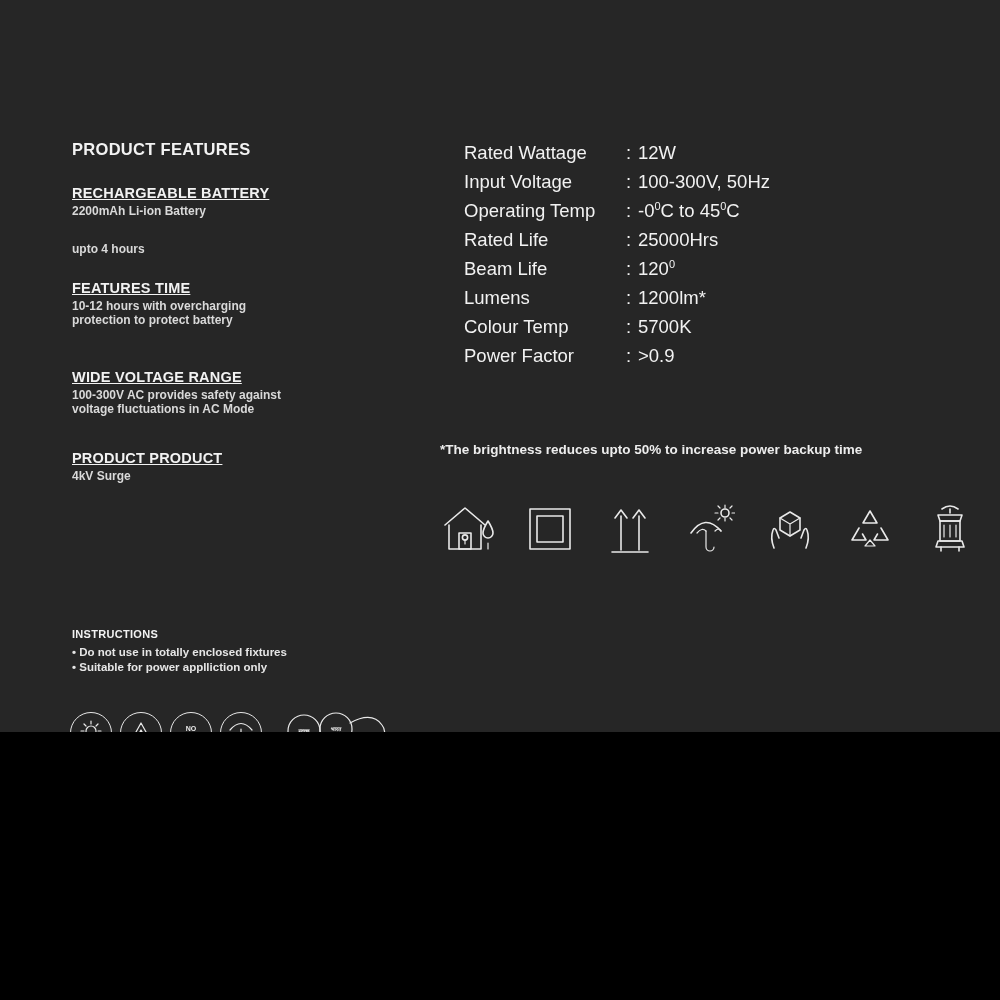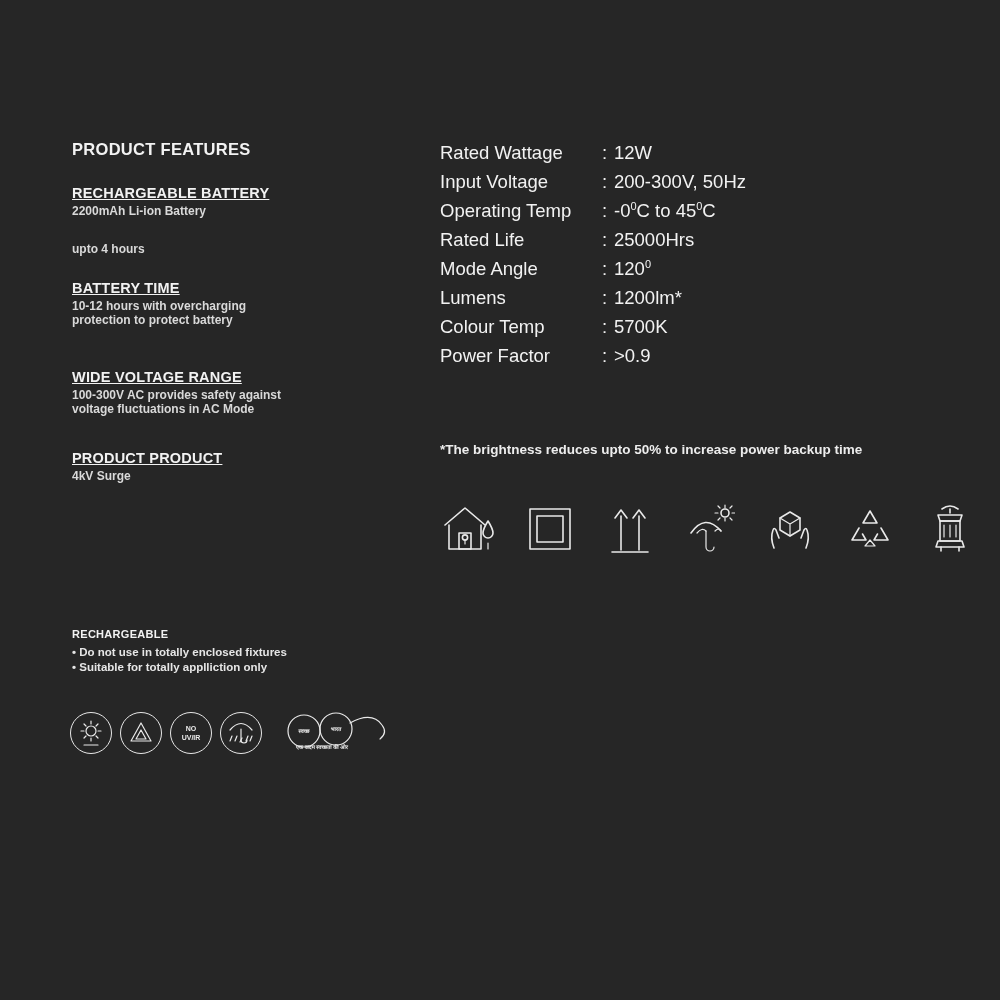--- a/index.html
+++ b/index.html
@@ -6,21 +6,21 @@
     margin: 0;
     padding: 0;
     background: #000;
   }
   body {
     font-family: "Liberation Sans", sans-serif;
   }
   #page {
     position: relative;
     width: 1000px;
-    height: 1000px;
+    height: 732px;
     background: #262626;
     overflow: hidden;
     color: #ffffff;
   }
 
   
   .left-col {
     position: absolute;
     left: 72px;
     top: 140px;
@@ -70,21 +70,21 @@
     font-size: 11.5px;
     font-weight: bold;
     line-height: 14.5px;
     color: #e6e6e6;
     white-space: nowrap;
   }
 
   
   .spec-table {
     position: absolute;
-    left: 440px;
+    left: 464px;
     top: 142px;
   }
   .spec-row {
     display: flex;
     align-items: baseline;
     height: 29px;
   }
   .spec-label {
     width: 162px;
     font-size: 18.5px;
@@ -187,21 +187,21 @@
       </div>
     </div>
 
     <div class="feature">
       <div class="feature-desc">
         <div>upto 4 hours</div>
       </div>
     </div>
 
     <div class="feature">
-      <div class="feature-name">BATTERY TIME</div>
+      <div class="feature-name">FEATURES TIME</div>
       <div class="feature-desc">
         <div>10-12 hours with overcharging</div>
         <div>protection to protect battery</div>
       </div>
     </div>
 
     <div class="feature" style="margin-top:42px">
       <div class="feature-name">WIDE VOLTAGE RANGE</div>
       <div class="feature-desc">
         <div>100-300V AC provides safety against</div>
@@ -211,53 +211,53 @@
 
     <div class="feature" style="margin-top:34px">
       <div class="feature-name">PRODUCT PRODUCT</div>
       <div class="feature-desc">
         <div>4kV Surge</div>
       </div>
     </div>
   </div>
 
   <div class="instructions">
-    <div class="instructions-title">RECHARGEABLE</div>
+    <div class="instructions-title">INSTRUCTIONS</div>
     <div class="instructions-line">• Do not use in totally enclosed fixtures</div>
-    <div class="instructions-line">• Suitable for totally applliction only</div>
+    <div class="instructions-line">• Suitable for power applliction only</div>
   </div>
 
   <div class="spec-table">
 
     <div class="spec-row">
       <div class="spec-label">Rated Wattage</div>
       <div class="spec-sep">:</div>
       <div class="spec-value">12W</div>
     </div>
 
     <div class="spec-row">
       <div class="spec-label">Input Voltage</div>
       <div class="spec-sep">:</div>
-      <div class="spec-value">200-300V, 50Hz</div>
+      <div class="spec-value">100-300V, 50Hz</div>
     </div>
 
     <div class="spec-row">
       <div class="spec-label">Operating Temp</div>
       <div class="spec-sep">:</div>
       <div class="spec-value"><span>-0</span><sup>0</sup><span>C to 45</span><sup>0</sup><span>C</span></div>
     </div>
 
     <div class="spec-row">
       <div class="spec-label">Rated Life</div>
       <div class="spec-sep">:</div>
       <div class="spec-value">25000Hrs</div>
     </div>
 
     <div class="spec-row">
-      <div class="spec-label">Mode Angle</div>
+      <div class="spec-label">Beam Life</div>
       <div class="spec-sep">:</div>
       <div class="spec-value"><span>120</span><sup>0</sup></div>
     </div>
 
     <div class="spec-row">
       <div class="spec-label">Lumens</div>
       <div class="spec-sep">:</div>
       <div class="spec-value">1200lm*</div>
     </div>
 

